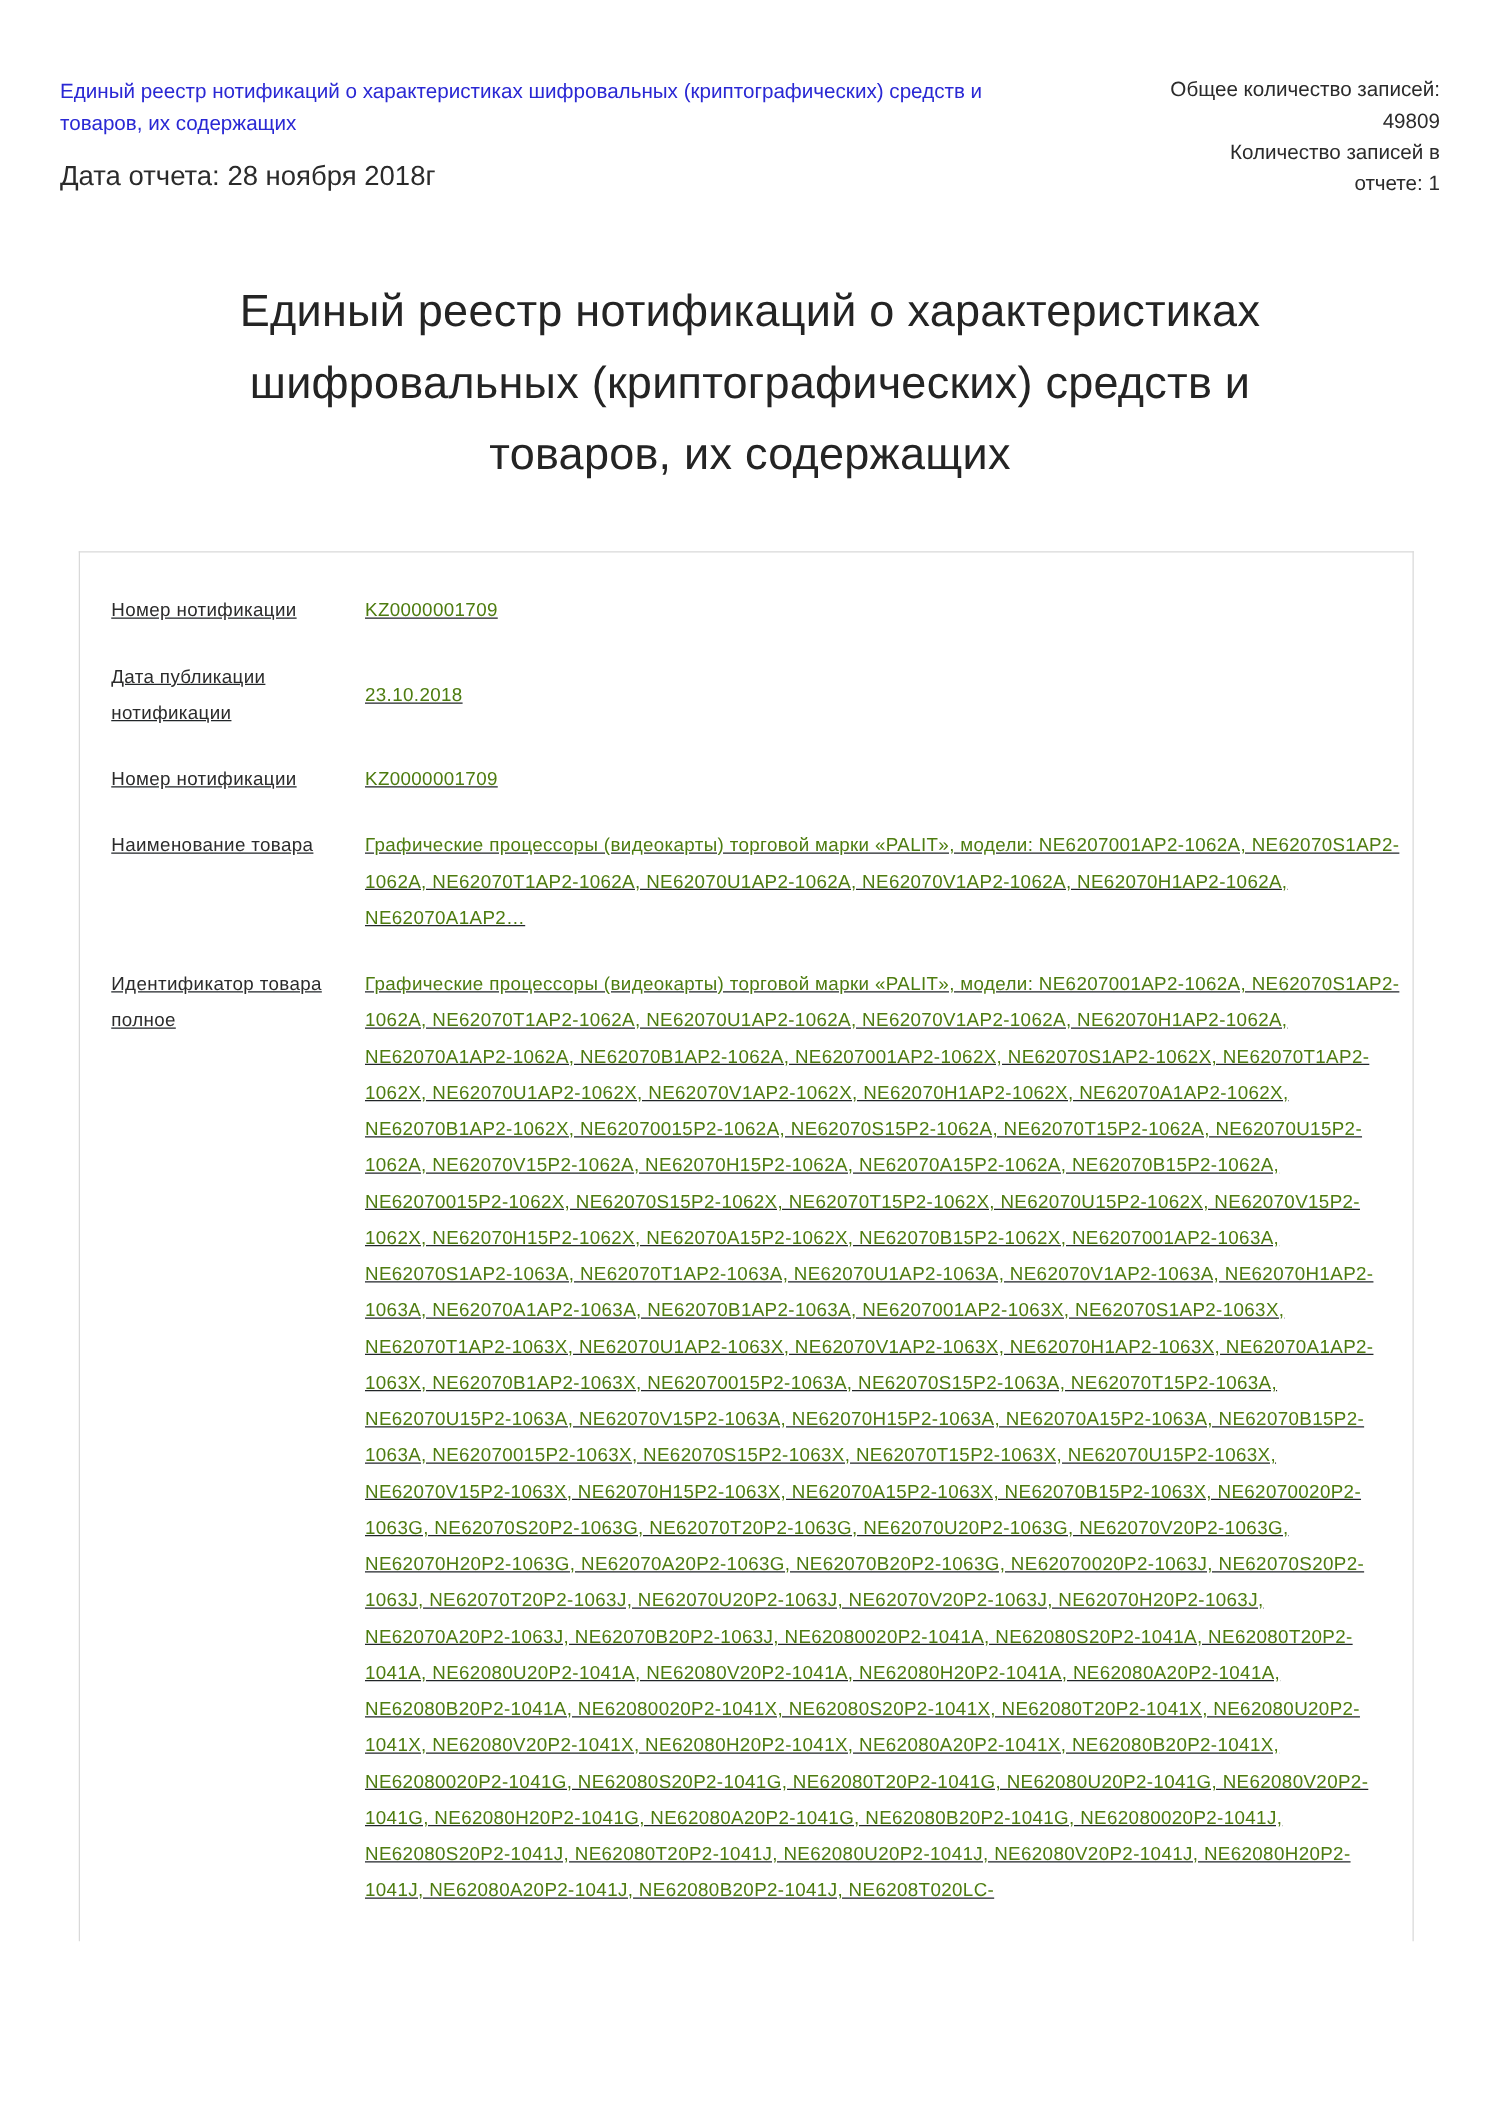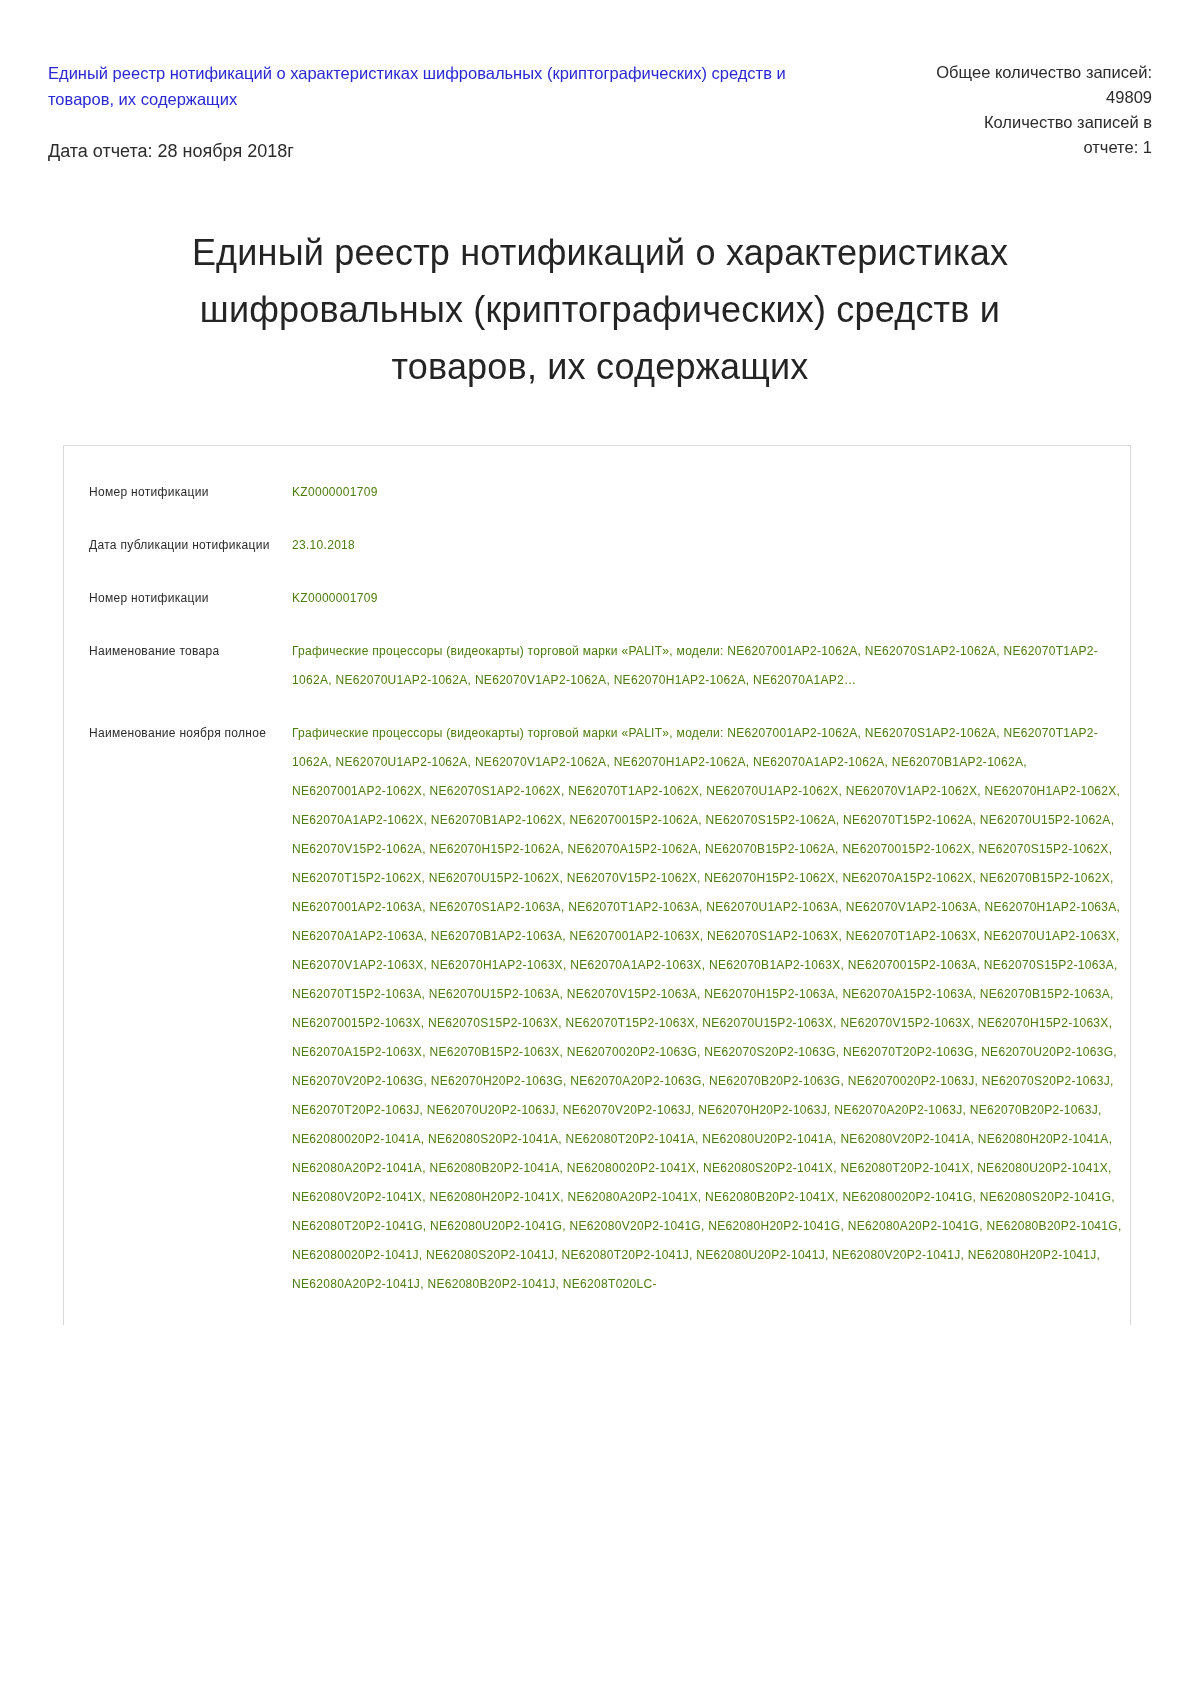--- a/index.html
+++ b/index.html
@@ -32,22 +32,22 @@
   }
   .registry-link {
     display: block;
     color: #2a28d4;
     font-size: 16.5px;
     line-height: 26px;
     text-decoration: none;
     cursor: pointer;
   }
   .report-date {
-    margin-top: 26px;
-    font-size: 18px;
+    margin-top: 16px;
+    font-size: 22px;
     line-height: 26px;
     color: #2b2b2b;
   }
   .header-right {
     width: 252px;
     text-align: right;
     font-size: 16.5px;
     line-height: 25px;
     color: #2b2b2b;
   }
@@ -71,23 +71,24 @@
     width: 1068px;
     box-sizing: border-box;
     border: 1px solid #d9d9d9;
     border-bottom: none;
     padding: 20px 8px 14px 25px;
   }
   .record-row {
     display: grid;
     grid-template-columns: 203px 1fr;
     padding: 12px 0;
-    font-size: 12px;
+    font-size: 15px;
     line-height: 29px;
     letter-spacing: 0.3px;
+    text-decoration: underline;
   }
   .record-row.center { align-items: center; }
   .record-row.top { align-items: start; }
   .field-label {
     color: #2b2b2b;
     padding-right: 14px;
   }
   .field-value {
     color: #4d7c0f;
     word-wrap: break-word;
@@ -134,19 +135,19 @@
       <div class="field-label">Номер нотификации</div>
       <div class="field-value">KZ0000001709</div>
     </div>
 
     <div class="record-row top">
       <div class="field-label">Наименование товара</div>
       <div class="field-value">Графические процессоры (видеокарты) торговой марки «PALIT», модели: NE6207001AP2-1062A, NE62070S1AP2-1062A, NE62070T1AP2-1062A, NE62070U1AP2-1062A, NE62070V1AP2-1062A, NE62070H1AP2-1062A, NE62070A1AP2…</div>
     </div>
 
     <div class="record-row top">
-      <div class="field-label">Наименование ноября полное</div>
+      <div class="field-label">Идентификатор товара полное</div>
       <div class="field-value">Графические процессоры (видеокарты) торговой марки «PALIT», модели: NE6207001AP2-1062A, NE62070S1AP2-1062A, NE62070T1AP2-1062A, NE62070U1AP2-1062A, NE62070V1AP2-1062A, NE62070H1AP2-1062A, NE62070A1AP2-1062A, NE62070B1AP2-1062A, NE6207001AP2-1062X, NE62070S1AP2-1062X, NE62070T1AP2-1062X, NE62070U1AP2-1062X, NE62070V1AP2-1062X, NE62070H1AP2-1062X, NE62070A1AP2-1062X, NE62070B1AP2-1062X, NE62070015P2-1062A, NE62070S15P2-1062A, NE62070T15P2-1062A, NE62070U15P2-1062A, NE62070V15P2-1062A, NE62070H15P2-1062A, NE62070A15P2-1062A, NE62070B15P2-1062A, NE62070015P2-1062X, NE62070S15P2-1062X, NE62070T15P2-1062X, NE62070U15P2-1062X, NE62070V15P2-1062X, NE62070H15P2-1062X, NE62070A15P2-1062X, NE62070B15P2-1062X, NE6207001AP2-1063A, NE62070S1AP2-1063A, NE62070T1AP2-1063A, NE62070U1AP2-1063A, NE62070V1AP2-1063A, NE62070H1AP2-1063A, NE62070A1AP2-1063A, NE62070B1AP2-1063A, NE6207001AP2-1063X, NE62070S1AP2-1063X, NE62070T1AP2-1063X, NE62070U1AP2-1063X, NE62070V1AP2-1063X, NE62070H1AP2-1063X, NE62070A1AP2-1063X, NE62070B1AP2-1063X, NE62070015P2-1063A, NE62070S15P2-1063A, NE62070T15P2-1063A, NE62070U15P2-1063A, NE62070V15P2-1063A, NE62070H15P2-1063A, NE62070A15P2-1063A, NE62070B15P2-1063A, NE62070015P2-1063X, NE62070S15P2-1063X, NE62070T15P2-1063X, NE62070U15P2-1063X, NE62070V15P2-1063X, NE62070H15P2-1063X, NE62070A15P2-1063X, NE62070B15P2-1063X, NE62070020P2-1063G, NE62070S20P2-1063G, NE62070T20P2-1063G, NE62070U20P2-1063G, NE62070V20P2-1063G, NE62070H20P2-1063G, NE62070A20P2-1063G, NE62070B20P2-1063G, NE62070020P2-1063J, NE62070S20P2-1063J, NE62070T20P2-1063J, NE62070U20P2-1063J, NE62070V20P2-1063J, NE62070H20P2-1063J, NE62070A20P2-1063J, NE62070B20P2-1063J, NE62080020P2-1041A, NE62080S20P2-1041A, NE62080T20P2-1041A, NE62080U20P2-1041A, NE62080V20P2-1041A, NE62080H20P2-1041A, NE62080A20P2-1041A, NE62080B20P2-1041A, NE62080020P2-1041X, NE62080S20P2-1041X, NE62080T20P2-1041X, NE62080U20P2-1041X, NE62080V20P2-1041X, NE62080H20P2-1041X, NE62080A20P2-1041X, NE62080B20P2-1041X, NE62080020P2-1041G, NE62080S20P2-1041G, NE62080T20P2-1041G, NE62080U20P2-1041G, NE62080V20P2-1041G, NE62080H20P2-1041G, NE62080A20P2-1041G, NE62080B20P2-1041G, NE62080020P2-1041J, NE62080S20P2-1041J, NE62080T20P2-1041J, NE62080U20P2-1041J, NE62080V20P2-1041J, NE62080H20P2-1041J, NE62080A20P2-1041J, NE62080B20P2-1041J, NE6208T020LC-</div>
     </div>
 
   </div>
 
 </div>
 
 </body></html>

